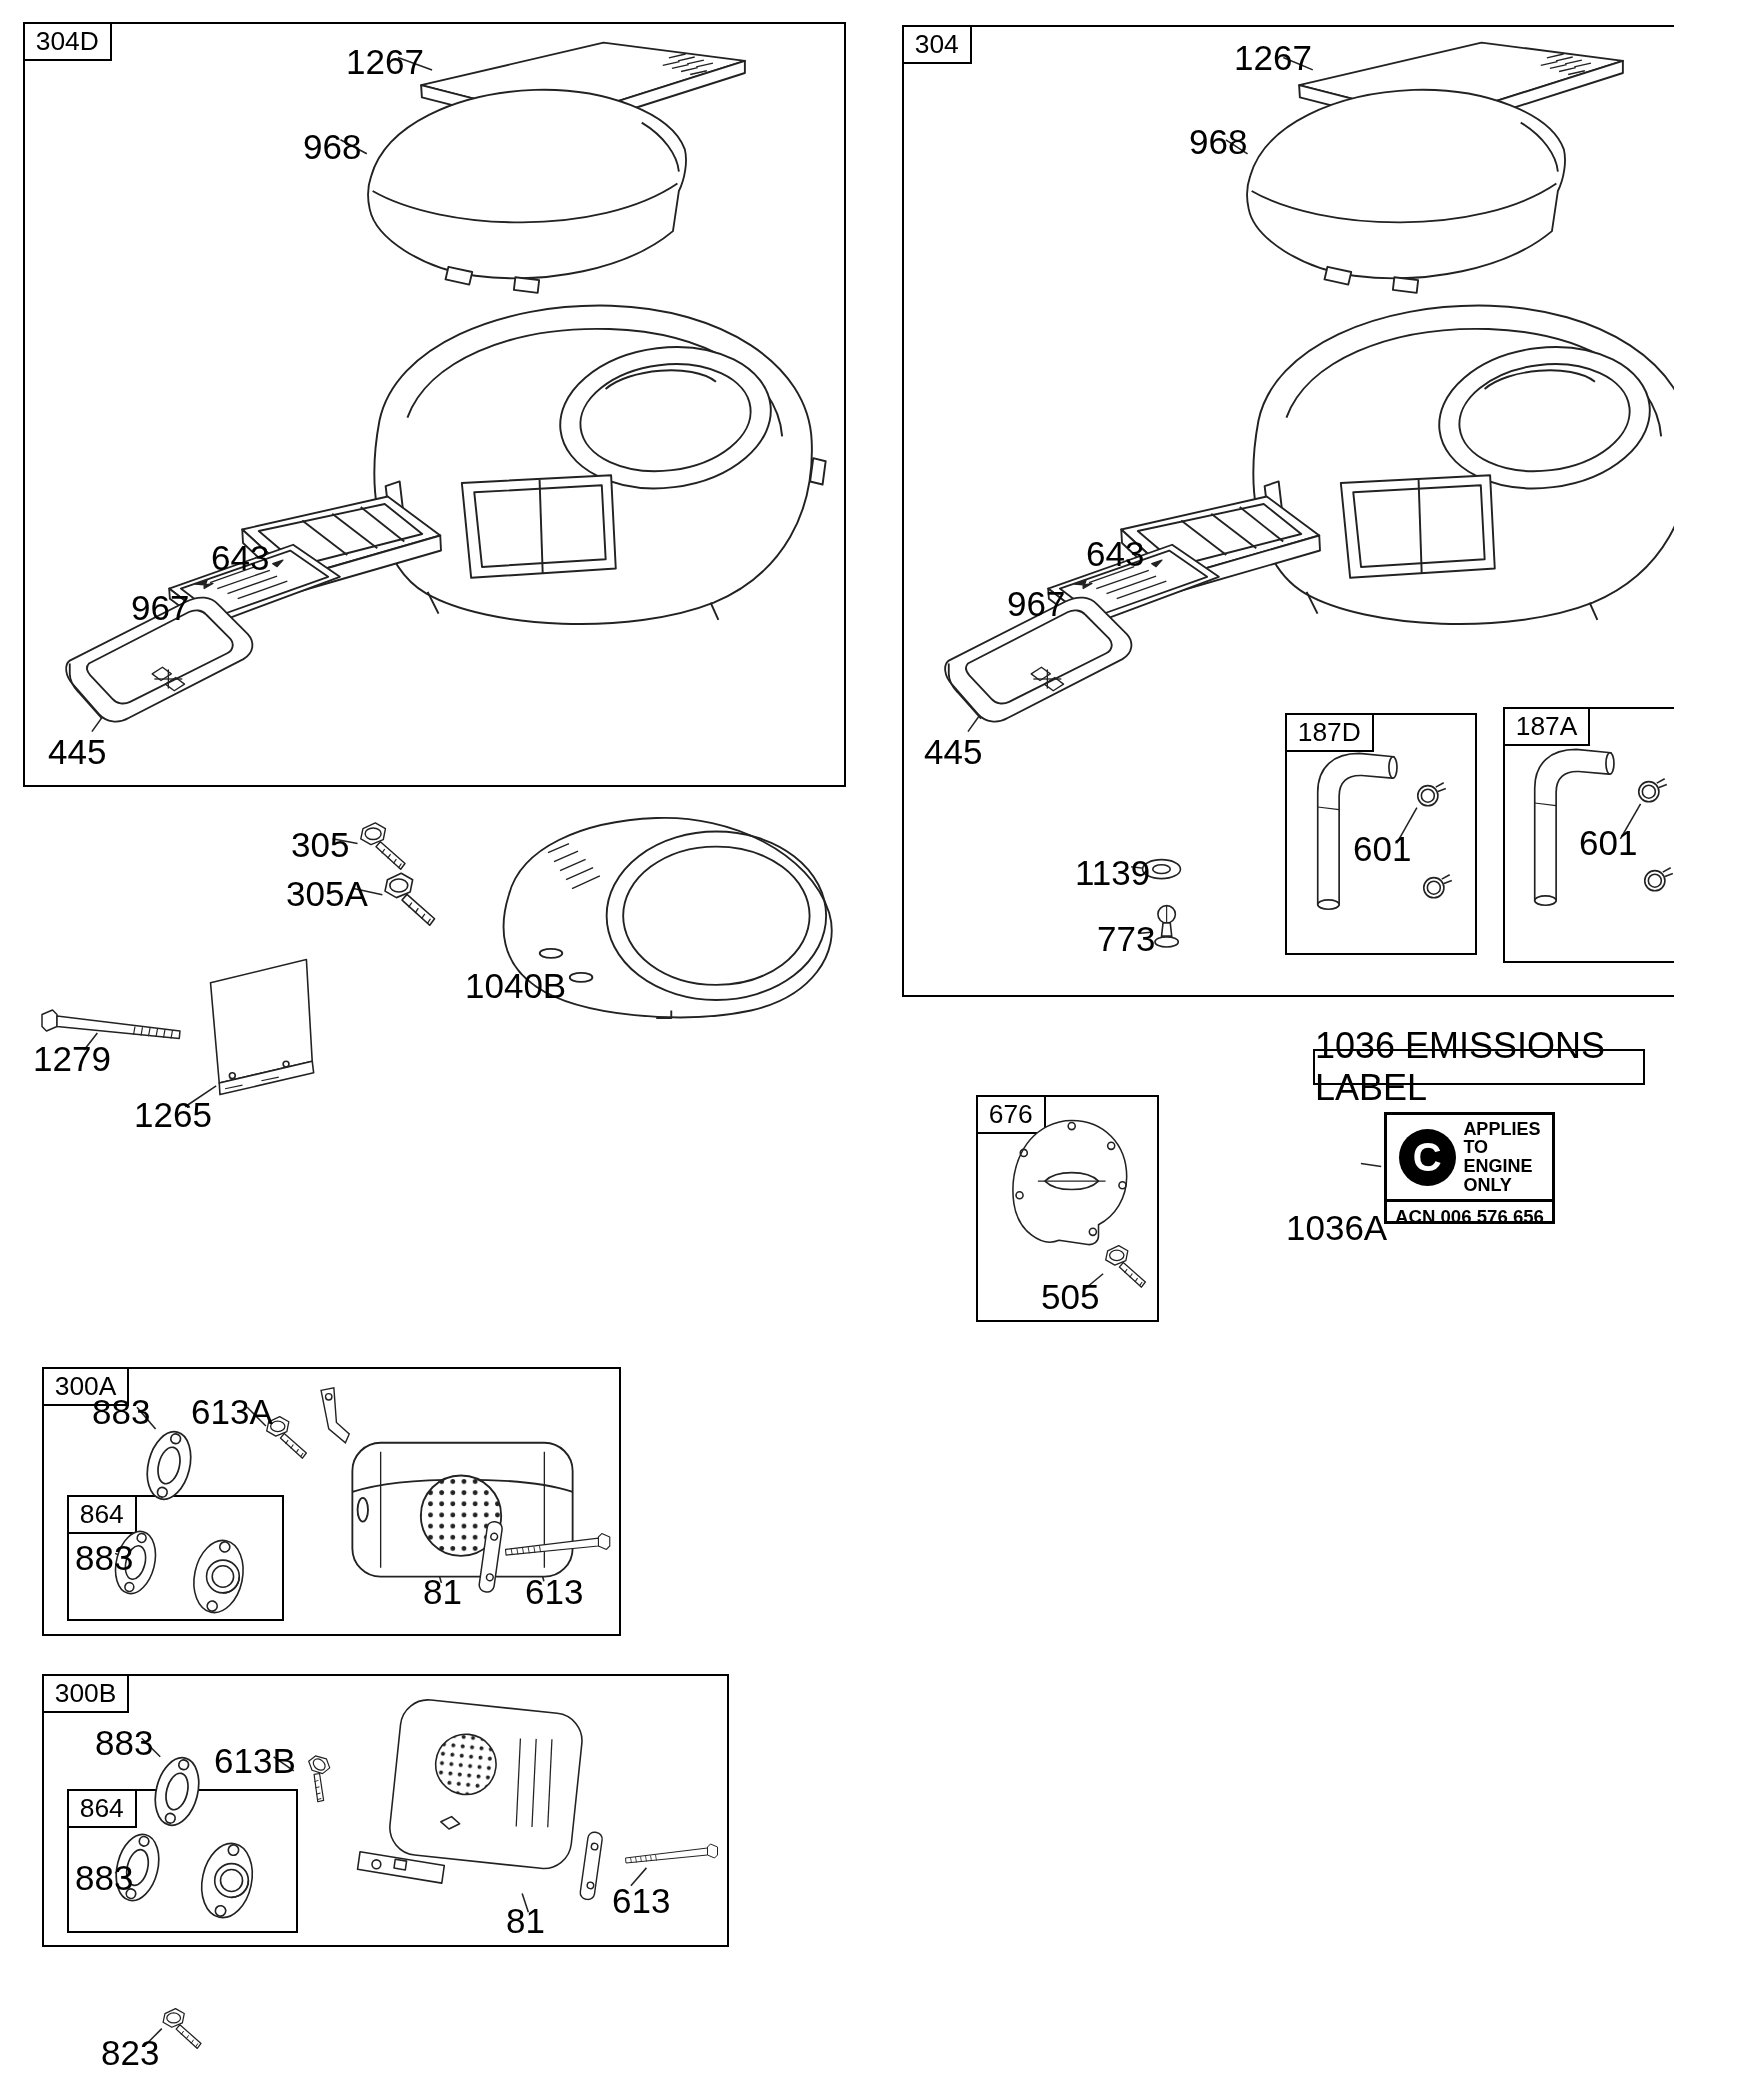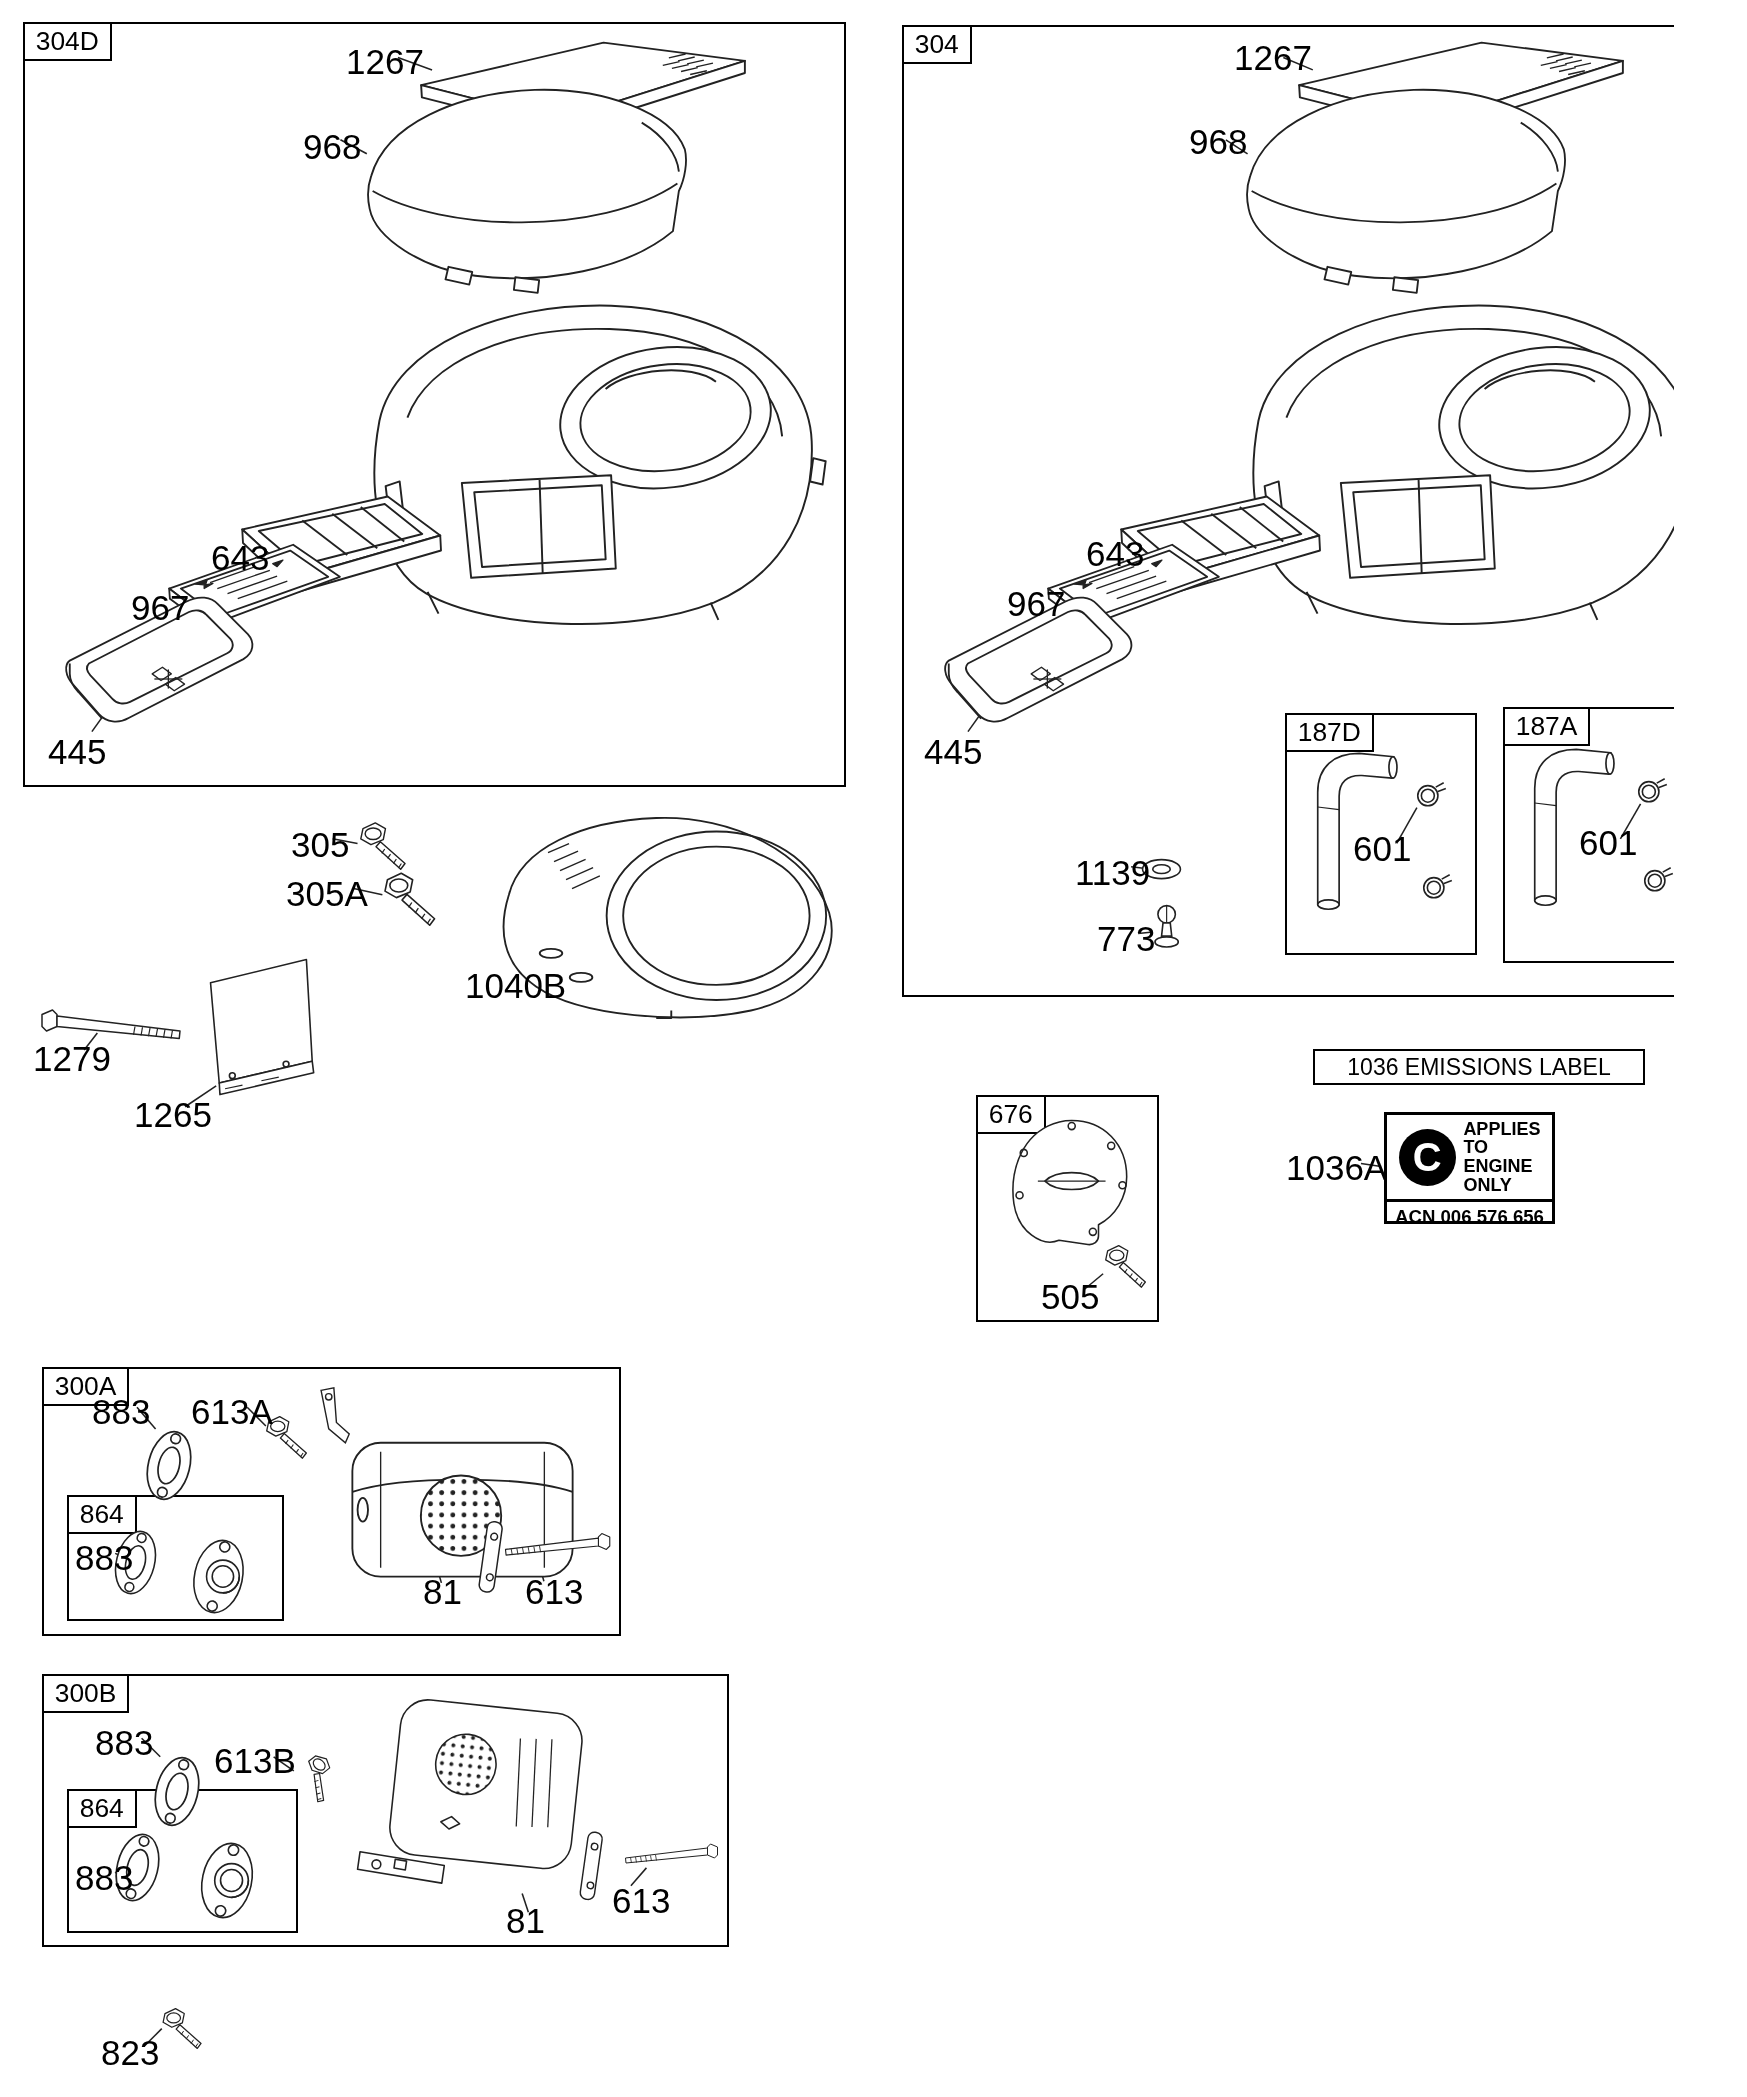--- a/index.html
+++ b/index.html
@@ -6,21 +6,21 @@
   html,body { background:#fff; }
   body { font-family:"Liberation Sans", sans-serif; color:#000; }
   .page { position:relative; width:1674px; height:2097px; background:#fff; overflow:hidden; }
   .leaders { position:absolute; left:0; top:0; }
   .frame { position:absolute; border:2.3px solid #000; }
   .frame-tag { position:absolute; top:-2.3px; left:-2.3px; border:2.3px solid #000; background:#fff;
                padding:2.3px 11px; font-size:26.4px; line-height:1.15; white-space:nowrap; }
   .callout { position:absolute; font-size:35px; line-height:1; white-space:nowrap; }
   .part { position:absolute; overflow:visible; }
   .em-header { position:absolute; border:2.3px solid #000; background:#fff; display:flex;
-               align-items:center; justify-content:center; font-size:23px; }
+               align-items:center; justify-content:center; font-size:36px; }
   .em-label { position:absolute; border:3.1px solid #000; background:#fff; display:flex; flex-direction:column; }
   .em-top { flex:1; display:flex; align-items:center; justify-content:center; gap:7.8px; padding:4.7px 6.2px; }
   .em-mark { width:57px; height:57px; min-width:57px; border-radius:50%; background:#000; color:#fff;
              display:flex; align-items:center; justify-content:center; font-size:40px; font-weight:bold; }
   .em-words { font-weight:bold; font-size:18px; line-height:1.04; }
   .em-acn { border-top:3.1px solid #000; font-weight:bold; font-size:18.6px; text-align:center;
             padding:3.9px 1.6px; white-space:nowrap; }
 </style>
 </head>
 <body>
@@ -531,21 +531,21 @@
   <div class="callout" style="left:1234px;top:40px">1267</div>
   <div class="callout" style="left:1189px;top:124px">968</div>
   <div class="callout" style="left:1086px;top:536px">643</div>
   <div class="callout" style="left:1007px;top:586px">967</div>
   <div class="callout" style="left:924px;top:734px">445</div>
   <div class="callout" style="left:1075px;top:855px">1139</div>
   <div class="callout" style="left:1097px;top:921px">773</div>
   <div class="callout" style="left:1353px;top:831px">601</div>
   <div class="callout" style="left:1579px;top:825px">601</div>
 
-  <div class="callout" style="left:1286px;top:1150px">1036A</div>
+  <div class="callout" style="left:1286px;top:1210px">1036A</div>
   <div class="callout" style="left:1041px;top:1279px">505</div>
 
   <div class="callout" style="left:92px;top:1394px">883</div>
   <div class="callout" style="left:191px;top:1394px">613A</div>
   <div class="callout" style="left:75px;top:1540px">883</div>
   <div class="callout" style="left:423px;top:1574px">81</div>
   <div class="callout" style="left:525px;top:1574px">613</div>
 
   <div class="callout" style="left:95px;top:1725px">883</div>
   <div class="callout" style="left:214px;top:1743px">613B</div>

